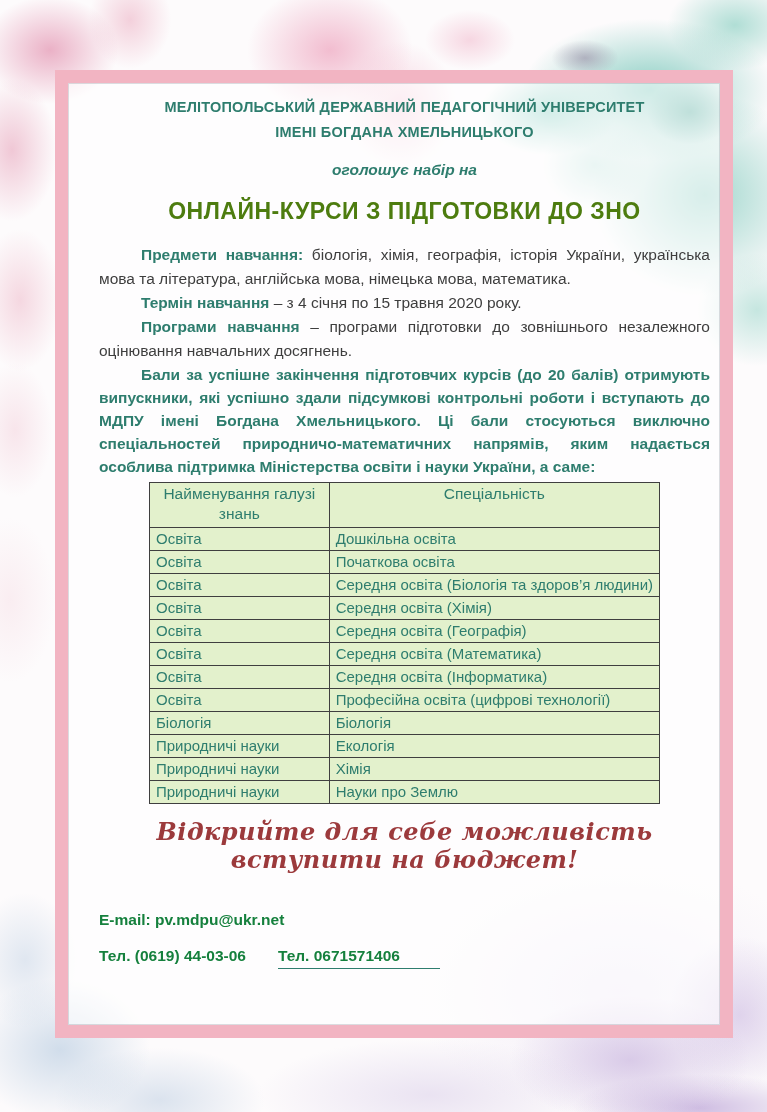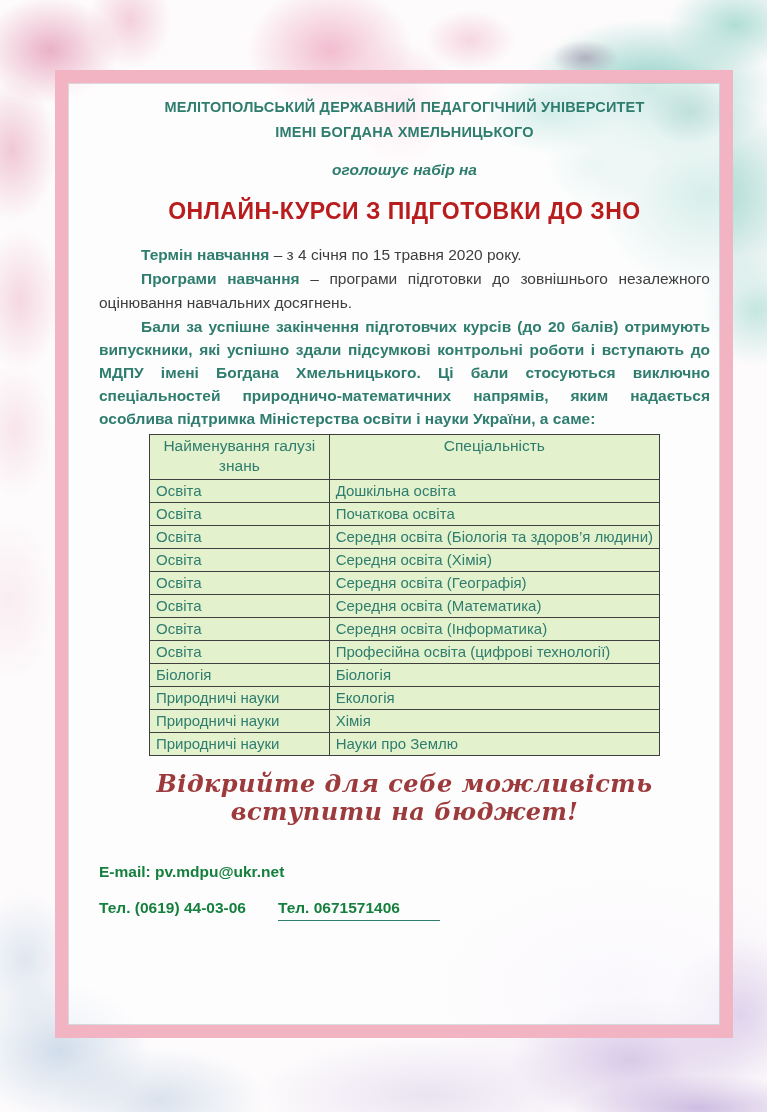--- a/index.html
+++ b/index.html
@@ -38,21 +38,21 @@
     position:absolute;left:55px;top:70px;width:631px;height:942px;
     border:13px solid #f2b4c2;
     background:rgba(255,255,255,0.58);
     box-shadow: inset 0 0 0 1px rgba(140,145,155,0.30);
     overflow:hidden;
     padding-left:21px;
   }
   .inner{padding:0 10px;}
   .univ{margin-top:12px;text-align:center;font-weight:bold;font-size:14.5px;line-height:25px;color:#2e7d6e;letter-spacing:0.2px;}
   .announce{margin-top:15px;text-align:center;font-weight:bold;font-style:italic;font-size:15.5px;line-height:20px;color:#2e7d6e;}
-  .title{margin-top:17px;text-align:center;font-weight:bold;font-size:23px;line-height:28px;color:#b91c1c;letter-spacing:0.5px;}
+  .title{margin-top:17px;text-align:center;font-weight:bold;font-size:23px;line-height:28px;color:#4d7c0f;letter-spacing:0.5px;}
   .intro{margin-top:18px;}
   .intro p{margin:0;font-size:15.5px;line-height:24px;color:#3e3e3e;text-align:justify;text-indent:42px;}
   .intro .lbl{color:#2e7d6e;font-weight:bold;}
   .points{margin:0;margin-top:0;font-size:15.5px;line-height:23px;color:#2e7d6e;font-weight:bold;text-align:justify;text-indent:42px;}
   table.spec{width:511px;border-collapse:collapse;margin:4px auto 0;background:#e3f1cc;color:#2e7d6e;}
   table.spec th, table.spec td{border:1px solid #3f3f3f;}
   table.spec th{font-weight:normal;font-size:15.5px;line-height:20px;text-align:center;vertical-align:top;padding:1px 4px 3px;}
   table.spec td{font-size:15px;line-height:22px;height:22px;padding:0 6px;white-space:nowrap;}
   table.spec col.c1{width:199px;}
   .volume{margin-top:22px;font-size:15.5px;line-height:26px;color:#3e3e3e;}
@@ -74,20 +74,21 @@
     <div class="univ">
       <div>МЕЛІТОПОЛЬСЬКИЙ ДЕРЖАВНИЙ ПЕДАГОГІЧНИЙ УНІВЕРСИТЕТ</div>
       <div>ІМЕНІ БОГДАНА ХМЕЛЬНИЦЬКОГО</div>
     </div>
 
     <div class="announce">оголошує набір на</div>
 
     <div class="title">ОНЛАЙН-КУРСИ З ПІДГОТОВКИ ДО ЗНО</div>
 
     <div class="intro">
+      <p><span class="lbl">Предмети навчання:</span><span> біологія, хімія, географія, історія України, українська мова та література, англійська мова, німецька мова, математика.</span></p>
       <p><span class="lbl">Термін навчання</span><span> – з 4 січня по 15 травня  2020 року.</span></p>
       <p><span class="lbl">Програми навчання</span><span> – програми підготовки до зовнішнього незалежного оцінювання навчальних досягнень.</span></p>
     </div>
 
     <p class="points">Бали за успішне закінчення підготовчих курсів (до 20 балів) отримують випускники, які успішно здали підсумкові контрольні роботи і вступають до МДПУ імені Богдана Хмельницького. Ці бали стосуються виключно спеціальностей природничо-математичних напрямів, яким надається особлива підтримка Міністерства освіти і науки України, а саме:</p>
 
     <table class="spec">
       <colgroup>
           <col class="c1">
           <col class="c2">

